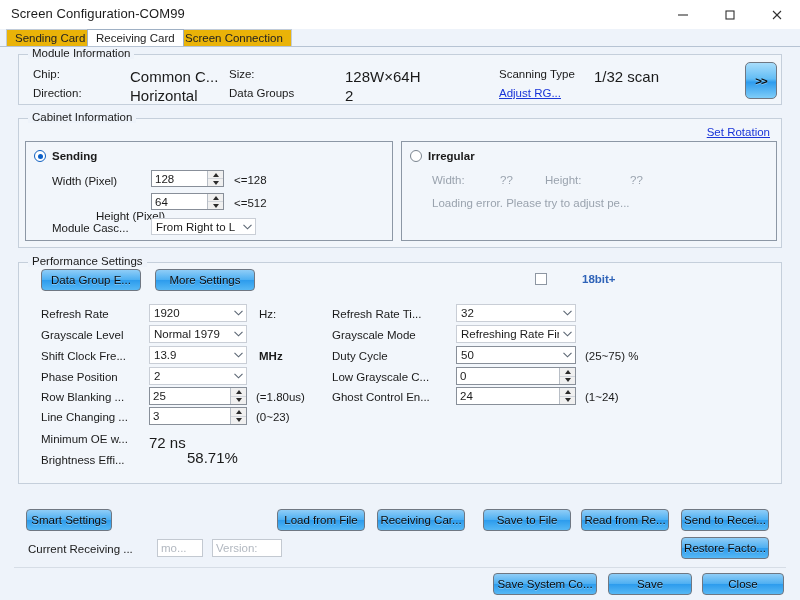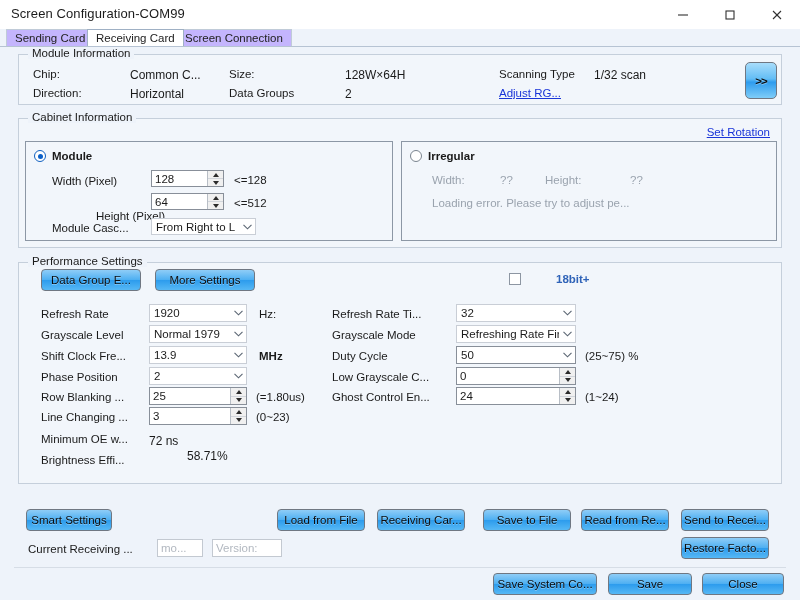--- a/index.html
+++ b/index.html
@@ -62,21 +62,21 @@
     background: #eef3fa;
     border-bottom: 1px solid #b6c3d3;
   }
   .tab {
     position: absolute;
     top: 0;
     height: 17px;
     line-height: 17px;
     padding: 0 8px;
     font-size: 11.5px;
-    background: #c4b5fd;
+    background: #eab308;
     border: 1px solid #c0cbd8;
     border-bottom: none;
     color: #222;
     box-sizing: border-box;
     white-space: nowrap;
   }
   .tab.active {
     background: #ffffff;
     border-color: #9fb0c4;
     z-index: 3;
@@ -102,21 +102,21 @@
 
   .lbl {
     position: absolute;
     font-size: 11.5px;
     color: #1a1a1a;
     white-space: nowrap;
   }
   .lbl.dim { color: #9aa3ae; }
   .val {
     position: absolute;
-    font-size: 12px;
+    font-size: 15px;
     color: #1a1a1a;
     white-space: nowrap;
   }
   .link {
     position: absolute;
     font-size: 11.5px;
     color: #1a35d8;
     text-decoration: underline;
     white-space: nowrap;
     cursor: pointer;
@@ -346,21 +346,21 @@
   <div class="btn arrowbtn" style="left:745px; top:62px; width:32px; height:37px;">&gt;&gt;</div>
 
   <div class="groupbox" style="left:18px; top:118px; width:764px; height:130px;">
     <div class="group-title">Cabinet Information</div>
 
     <div class="link" style="right:11px; top:7px;">Set Rotation</div>
 
     <div class="panel" style="left:6px; top:22px; width:368px; height:100px;">
       <div class="radio checked" style="left:8px; top:8px;">
         <span class="dot"></span>
-        <span class="rtext">Module</span>
+        <span class="rtext">Sending</span>
       </div>
 
       <div class="lbl" style="left:26px; top:33px;">Width (Pixel)</div>
       <div class="field" style="left:125px; top:28px; width:73px; height:17px;">
         <span class="fv">128</span>
         <span class="spin">
           <span class="sb">
               <i class="arrow-up"></i>
             </span>
           <span class="sb">
@@ -412,21 +412,21 @@
       <div class="btn disabled" style="left:164px; top:74px; width:94px; height:20px;">View Cabinet</div>
     </div>
   </div>
 
   <div class="groupbox" style="left:18px; top:262px; width:764px; height:222px;">
     <div class="group-title">Performance Settings</div>
 
     <div class="btn" style="left:22px; top:6px; width:100px; height:22px;">Data Group E...</div>
     <div class="btn" style="left:136px; top:6px; width:100px; height:22px;">More Settings</div>
 
-    <div class="checkbox" style="left:490px; top:10px;gap:35px;">
+    <div class="checkbox" style="left:516px; top:10px;gap:35px;">
       <span class="box"></span>
       <span class="ctext">18bit+</span>
     </div>
 
     <div class="lbl" style="left:22px; top:45px;">Refresh Rate</div>
     <div class="combo" style="left:130px; top:41px; width:98px; height:18px;">
       <span class="cv">1920</span>
       <span class="chev">
           <svg width="9" height="6" viewBox="0 0 9 6">
             <path d="M0.5 0.8 L4.5 4.8 L8.5 0.8" fill="none" stroke="#5a6573" stroke-width="1.1"></path>

